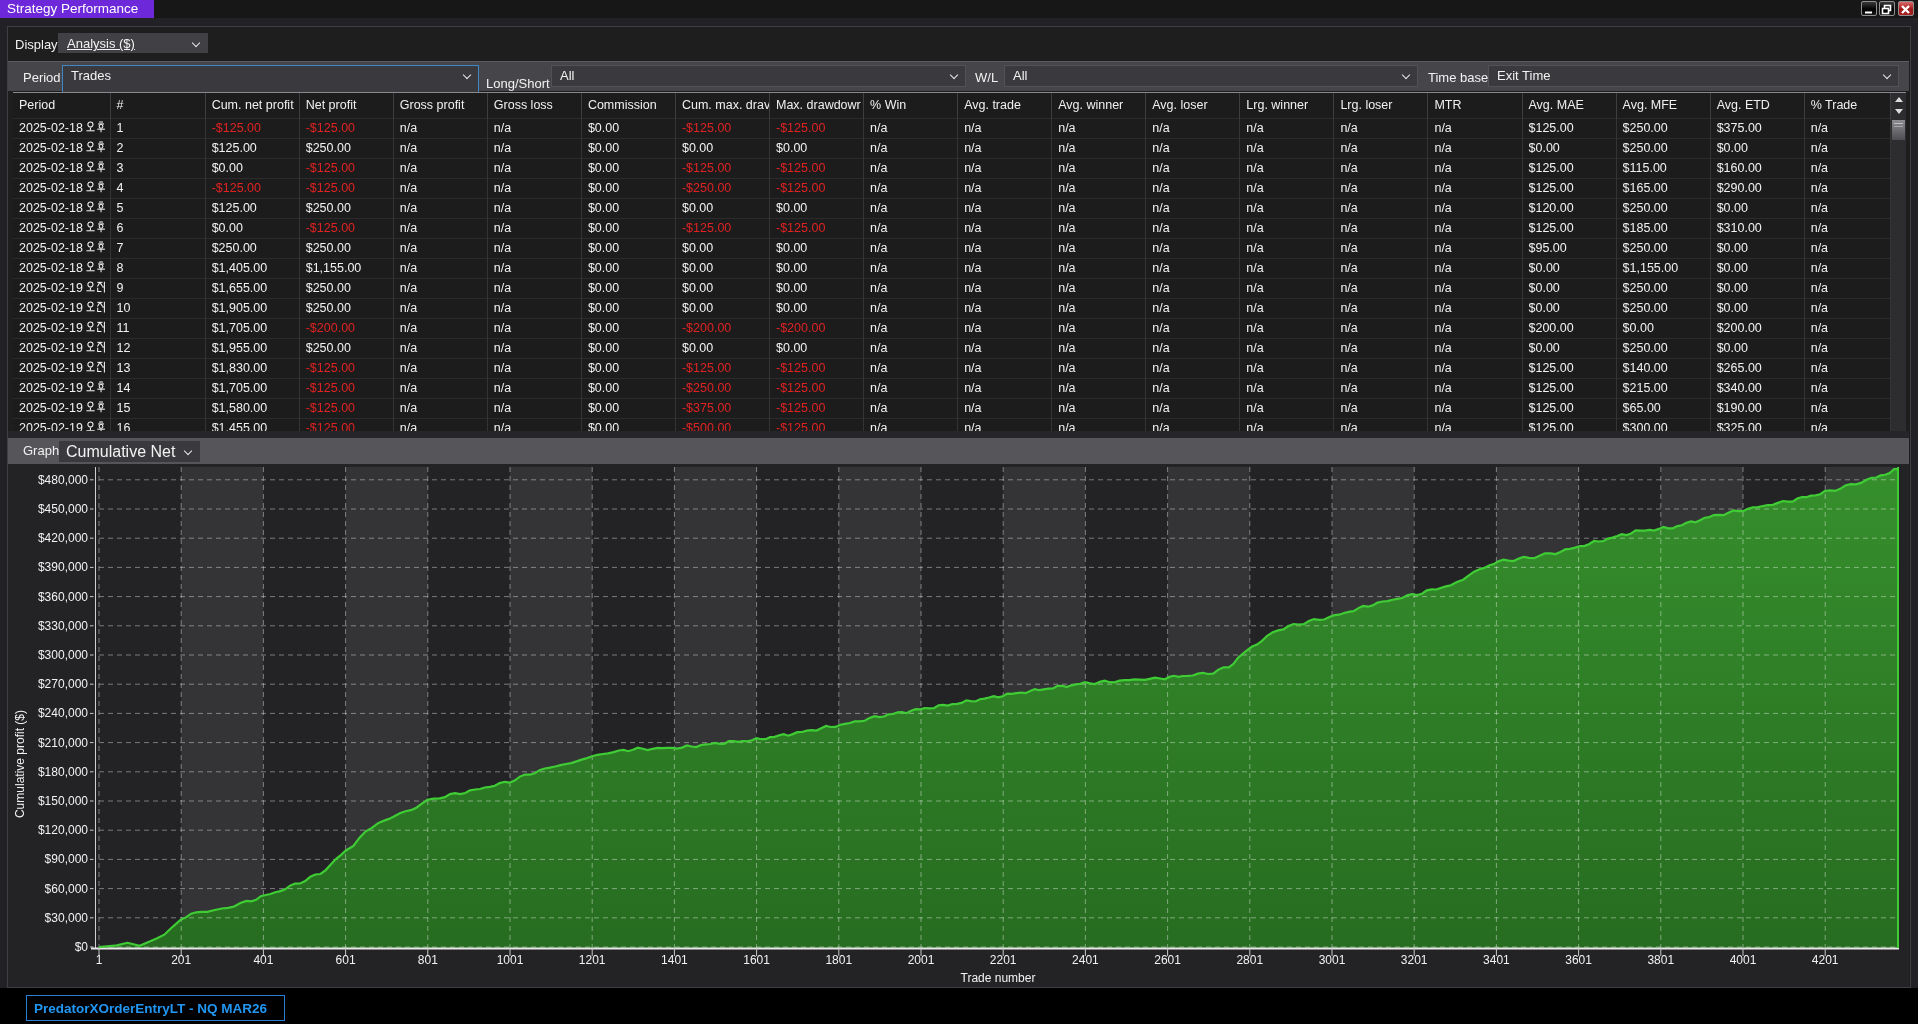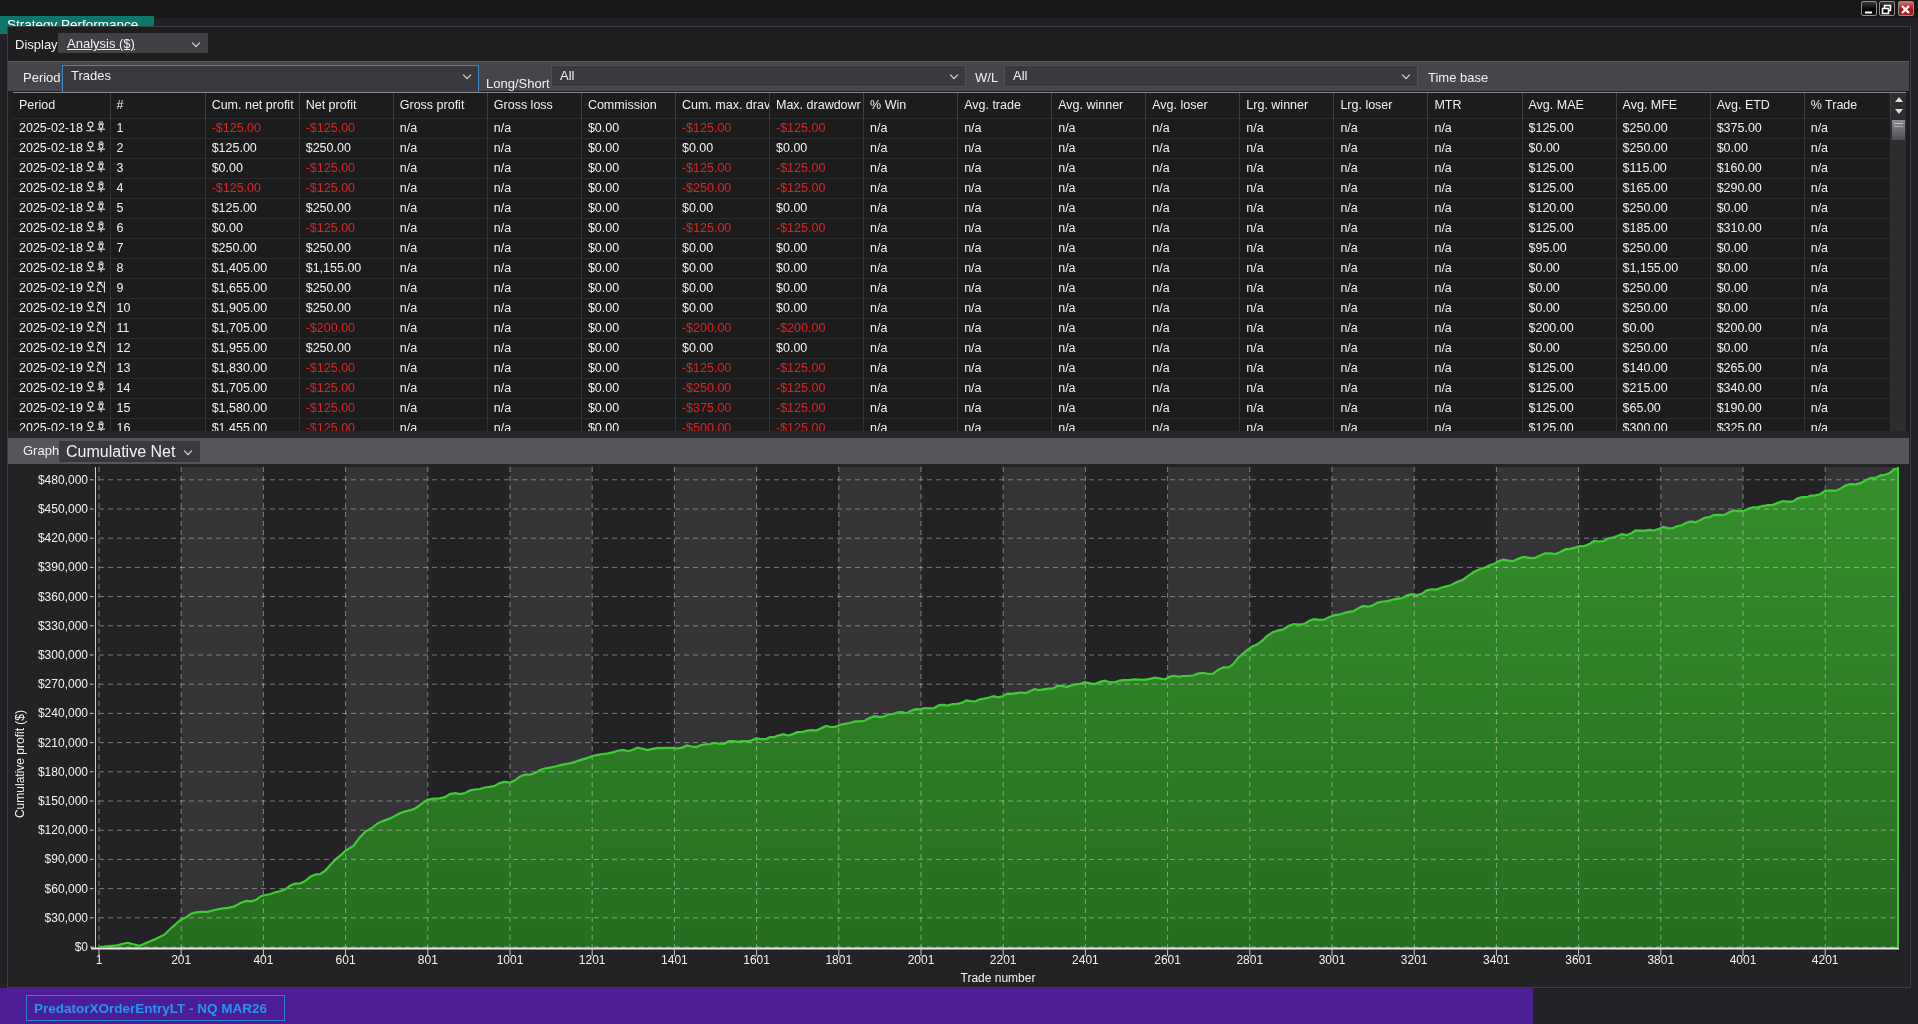--- a/index.html
+++ b/index.html
@@ -1,18 +1,18 @@
 <!DOCTYPE html>
 <html><head><meta charset="utf-8">
 <style>
 * { margin:0; padding:0; box-sizing:border-box; }
 html,body { width:1918px; height:1024px; background:#222226; overflow:hidden;
   font-family:"Liberation Sans", sans-serif; }
 #titlebar { position:absolute; left:0; top:0; width:1918px; height:18px; background:#171717; }
-#titletab { position:absolute; left:0; top:16px; width:154px; height:18px; background:#0f766e;
+#titletab { position:absolute; left:0; top:0; width:154px; height:18px; background:#6d28d9;
   color:#fff; font-size:13.5px; line-height:17px; padding-left:7px; }
 .winbtn { position:absolute; top:1px; width:16px; height:15px; border:1px solid #8f8f8f;
   border-radius:2px; background:linear-gradient(#3a3a3a 0%,#0c0c0c 45%,#000 55%,#1a1a1a 100%); }
 #btnmin { left:1861px; } #btnres { left:1879px; }
 #btncls { left:1898px; background:linear-gradient(#d86a6a 0%,#b02525 45%,#9e1818 55%,#a82020 100%); }
 #mainpanel { position:absolute; left:7px; top:26px; width:1904px; height:962px;
   background:#1e1e1f; border:1px solid #3f3f42; }
 .rowlabel { color:#f2f2f2; font-size:13px; position:absolute; }
 .dd { position:absolute; background:#3a3a3e; border:1px solid #515156; color:#f2f2f2;
   font-size:13px; line-height:19px; padding-left:8px; }
@@ -35,21 +35,21 @@
 .tri { width:0; height:0; border-left:4px solid transparent; border-right:4px solid transparent; margin:4px auto 0; }
 #thumb { position:absolute; left:1px; top:27px; width:13px; height:20px;
   background:linear-gradient(#8e8e92 0%, #77777b 35%, #4e4e52 100%); }
 #thumb:before { content:""; position:absolute; left:2px; right:2px; top:3px; height:1px;
   background:#c2c2c2; box-shadow:0 3px 0 #a8a8a8; }
 #graphbar { position:absolute; left:0px; top:411px; width:1901px; height:34px; background:#55555a; }
 #chartpanel { position:absolute; left:0px; top:437px; width:1901px; height:523px; background:#232326; }
 .yl { font-size:12px; fill:#f2f2f2; text-anchor:end; }
 .xl { font-size:12px; fill:#f2f2f2; text-anchor:middle; }
 .gl { stroke:#ffffff; stroke-opacity:0.40; stroke-width:1; stroke-dasharray:5 4; }
-#tabbar { position:absolute; left:0; top:988px; width:1533px; height:36px; background:#4c1d95; }
+#tabbar { position:absolute; left:0; top:988px; width:1918px; height:36px; background:#000000; }
 #tab1 { position:absolute; left:26px; top:7px; width:259px; height:26px; border:1px solid #2a7fd4;
   color:#2196f3; font-weight:bold; font-size:13.5px; text-align:left; padding-left:7px; line-height:25px; }
 </style></head>
 <body>
 <svg width="0" height="0" style="position:absolute">
     <defs>
 <g id="k-pm" stroke="#f2f2f2" stroke-width="1.2" fill="none">
  <circle cx="5" cy="3.6" r="2.9"></circle>
         <line x1="5" y1="7.3" x2="5" y2="10.2"></line>
         <line x1="0.5" y1="10.7" x2="9.8" y2="10.7"></line>
@@ -88,20 +88,21 @@
  <div class="rowlabel" style="left:7px;top:10px;text-align:right;">Display</div>
  <div class="dd" style="left:50px;top:6px;width:150px;height:20px;background:#414145;border-color:#414145;text-decoration:underline;">Analysis ($)<span class="chev"></span></div>
  <div id="toolbar">
   <div class="rowlabel" style="left:15px;top:8px;">Period</div>
   <div class="dd" style="left:54px;top:3px;width:417px;height:29px;border-color:#3e86c8;">Trades<span class="chev"></span></div>
   <div class="rowlabel" style="left:478px;top:8px;margin-top:6px;">Long/Short</div>
   <div class="dd" style="left:543px;top:3px;width:415px;height:22px;">All<span class="chev"></span></div>
   <div class="rowlabel" style="left:967px;top:8px;">W/L</div>
   <div class="dd" style="left:996px;top:3px;width:414px;height:22px;">All<span class="chev"></span></div>
   <div class="rowlabel" style="left:1420px;top:8px;">Time base</div>
+  <div class="dd" style="left:1480px;top:3px;width:411px;height:22px;">Exit Time<span class="chev"></span></div>
  </div>
  <div id="tablewrap">
   <table>
    <colgroup>
           <col style="width:97px">
           <col style="width:95px">
           <col style="width:94px">
           <col style="width:94px">
           <col style="width:94px">
           <col style="width:94px">

